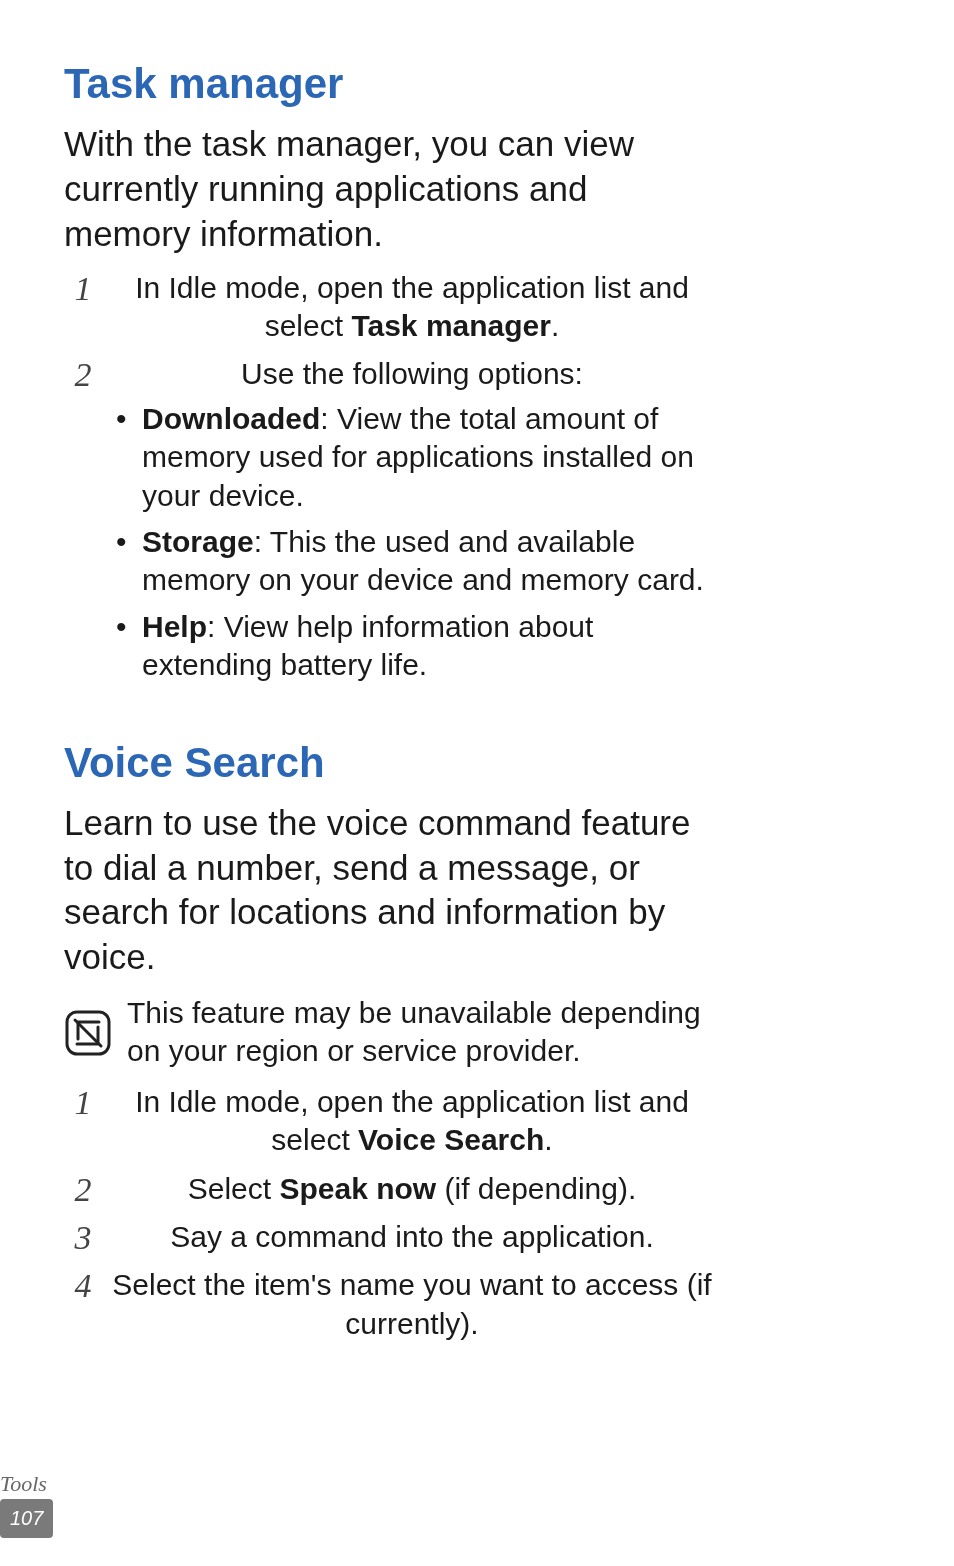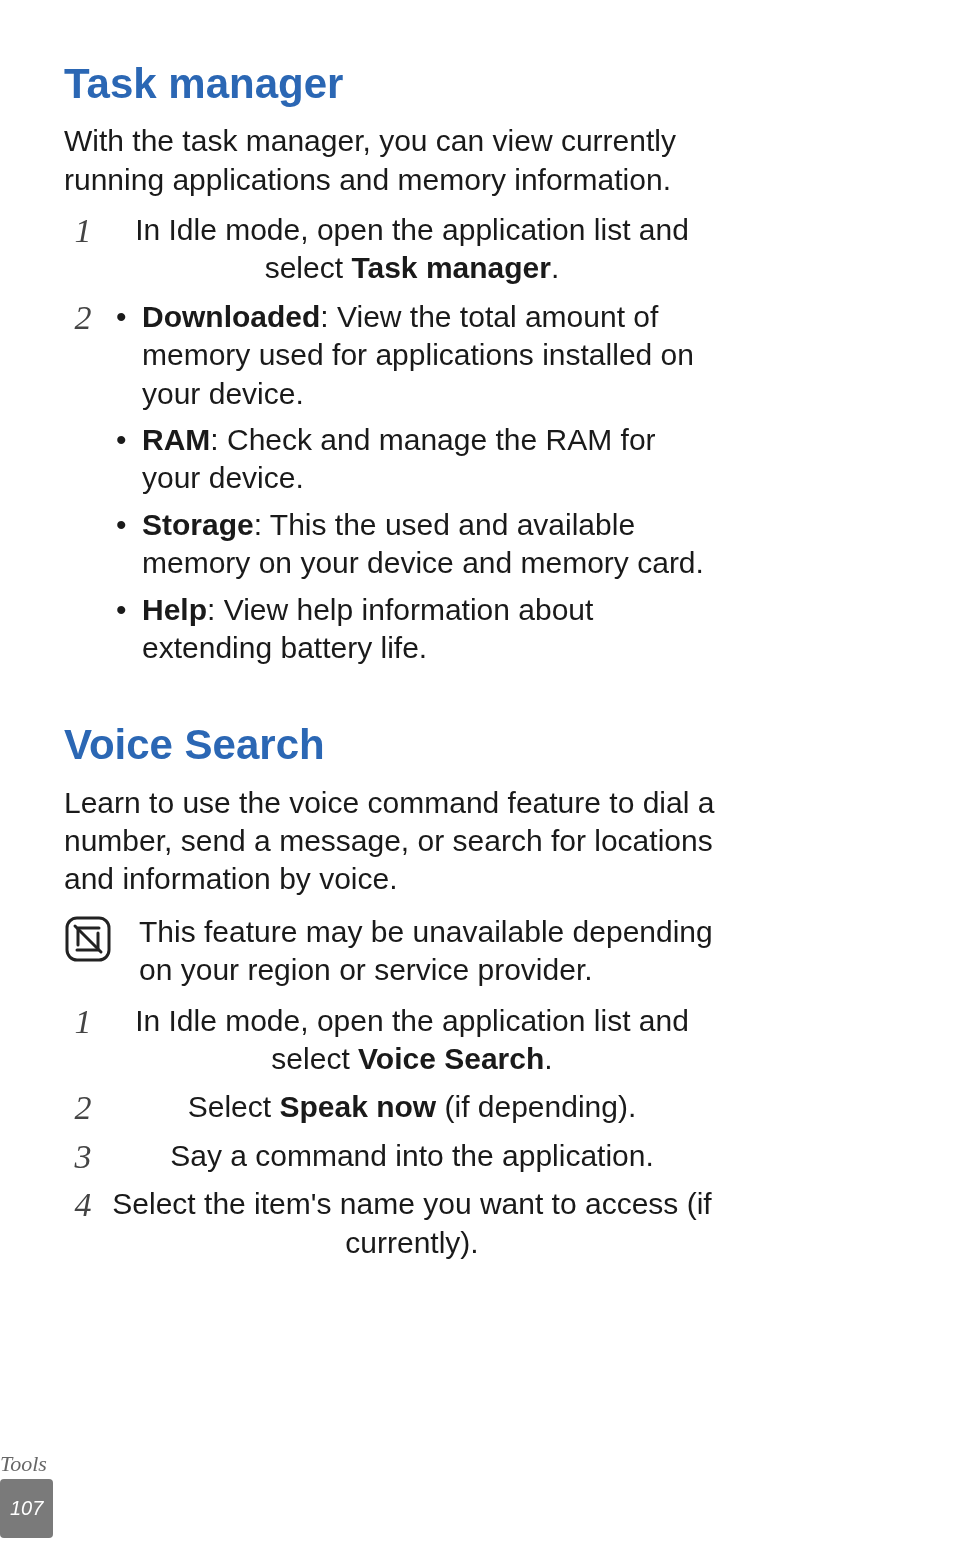--- a/index.html
+++ b/index.html
@@ -19,21 +19,21 @@
     position: relative;
   }
   h1.section-title {
     color: #2b67b4;
     font-size: 42px;
     font-weight: 700;
     margin: 0 0 14px 0;
     line-height: 1.15;
   }
   .body-text {
-    font-size: 30px;
+    font-size: 35px;
     line-height: 1.28;
     margin: 0 0 12px 0;
     font-weight: 400;
   }
   .steps {
     list-style: none;
     padding: 0;
     margin: 10px 0 0 0;
     counter-reset: step;
   }
@@ -73,23 +73,23 @@
     content: "•";
     position: absolute;
     left: 8px;
     top: 0;
     font-size: 30px;
     line-height: 1.28;
     color: #1a1a1a;
   }
   .note-row {
     display: flex;
-    align-items: flex-start;
+    align-items: center;
     margin: 14px 0 12px 0;
-    gap: 27px;
+    gap: 15px;
   }
   .note-icon {
     flex: 0 0 auto;
     width: 48px;
     height: 48px;
     margin-top: 2px;
   }
   .note-icon svg { width: 48px; height: 48px; display: block; }
   .note-text {
     font-size: 30px;
@@ -109,21 +109,21 @@
   .footer .footer-title {
     font-size: 22px;
     margin-bottom: 2px;
   }
   .footer .page-badge {
     display: inline-block;
     background: #7a7a7a;
     color: #fff;
     font-family: "Segoe UI", Arial, sans-serif;
     font-size: 20px;
-    padding: 17px 10px;
+    padding: 7px 10px;
     border-radius: 4px;
     line-height: 1.25;
   }
 </style>
 </head>
 <body>
 
 <div class="page">
 
   <h1 class="section-title">Task manager</h1>
@@ -132,26 +132,24 @@
 
   <ol class="steps">
     <li>
       <span class="step-num">1</span>
       <span class="step-body">
         <span>In Idle mode, open the application list and select </span><span class="bold">Task manager</span><span>.</span>
       </span>
     </li>
     <li>
       <span class="step-num">2</span>
+      <span class="step-body">Use the following options:</span>
       <ul class="bullets">
         <li>
           <span class="bold">Downloaded</span><span>: View the total amount of memory used for applications installed on your device.</span>
-        </li>
-        <li>
-          <span class="bold">RAM</span><span>: Check and manage the RAM for your device.</span>
         </li>
         <li>
           <span class="bold">Storage</span><span>: This the used and available memory on your device and memory card.</span>
         </li>
         <li>
           <span class="bold">Help</span><span>: View help information about extending battery life.</span>
         </li>
       </ul>
     </li>
   </ol>

